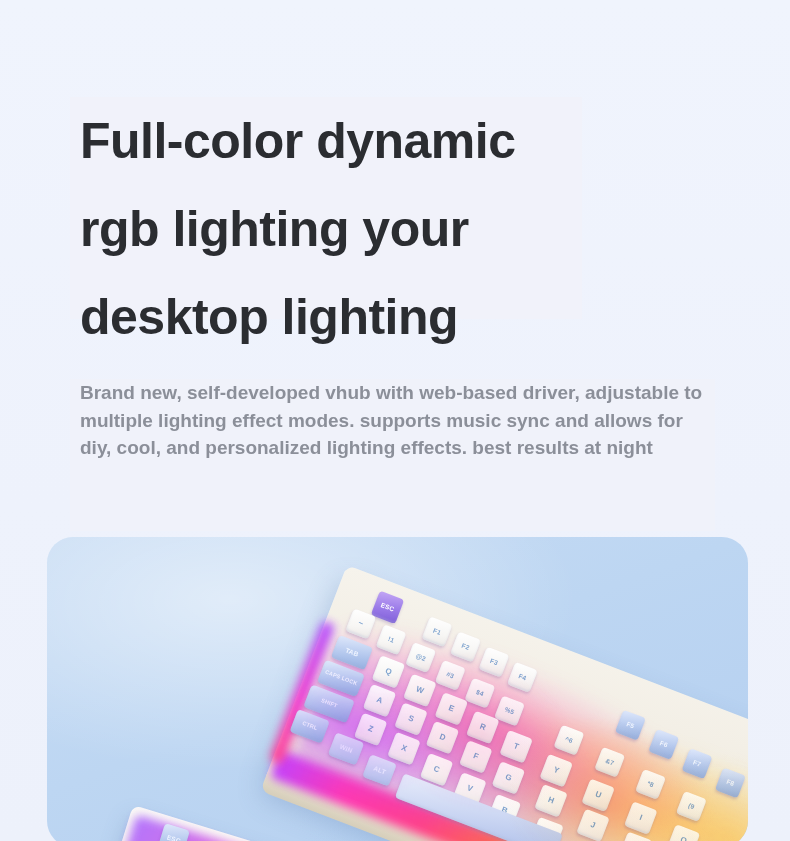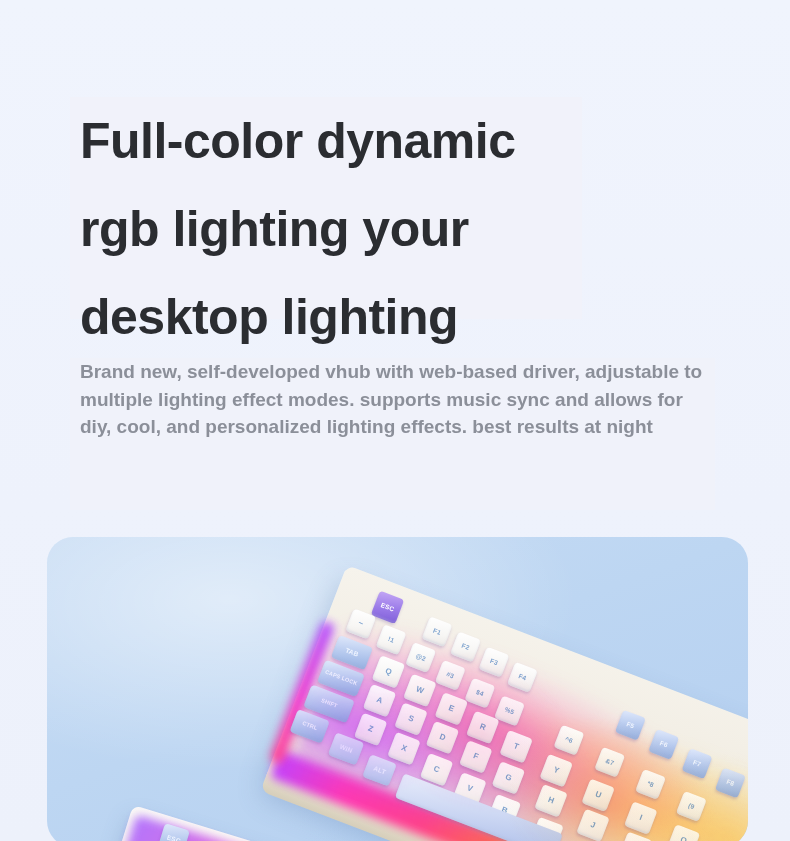--- a/index.html
+++ b/index.html
@@ -22,21 +22,21 @@
     margin-left:10px;
     font-size:50px;
     line-height:88px;
     font-weight:bold;
     color:#2b2d31;
     letter-spacing:-0.5px;
     white-space:pre-line;
     font-family:"Liberation Sans", sans-serif;
   }
 
-  .sub-wrap { position:absolute; left:70px; top:358px; width:645px; }
+  .sub-wrap { position:absolute; left:70px; top:379px; width:645px; }
   .sub-bg { position:absolute; left:0; top:0; width:645px; height:152px; background:#f0f2fa; }
   .subtitle {
     position:relative;
     margin-left:10px;
     font-size:19px;
     line-height:27.5px;
     font-weight:bold;
     color:#8b8f99;
     white-space:pre-line;
     font-family:"Liberation Sans", sans-serif;

